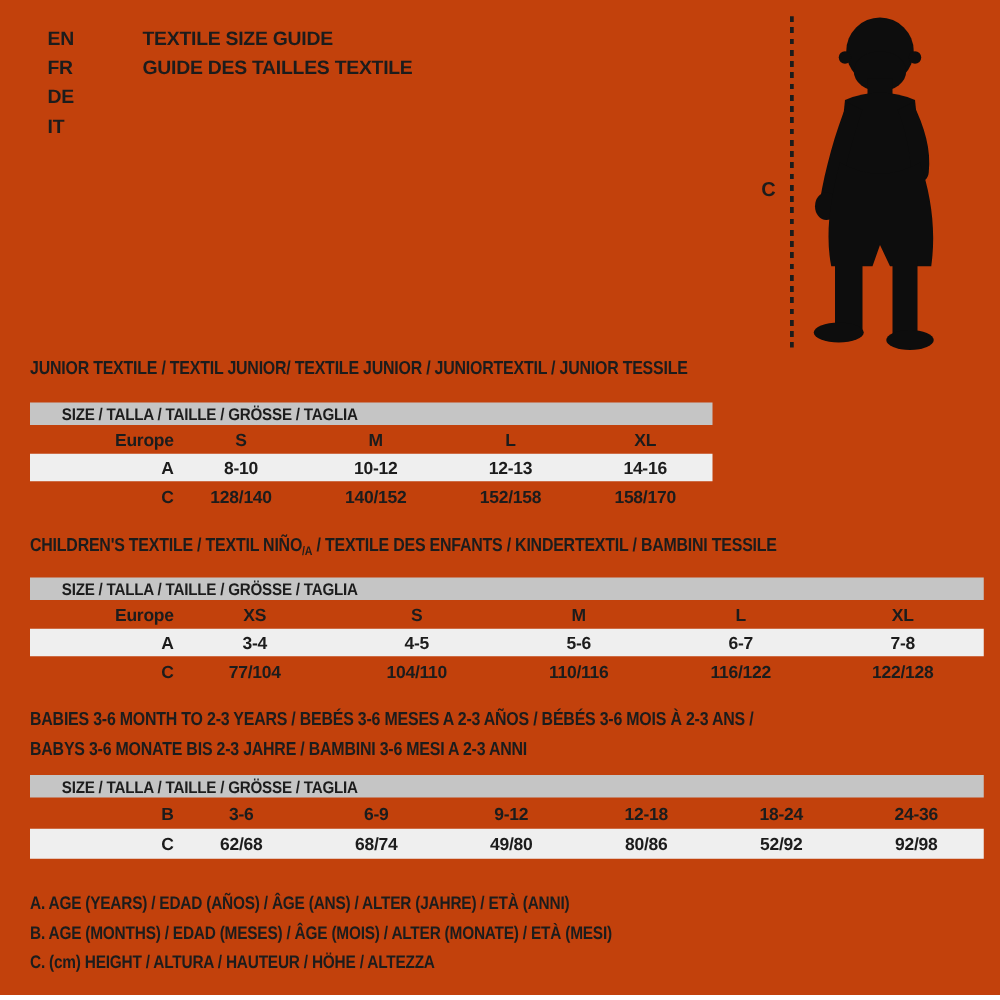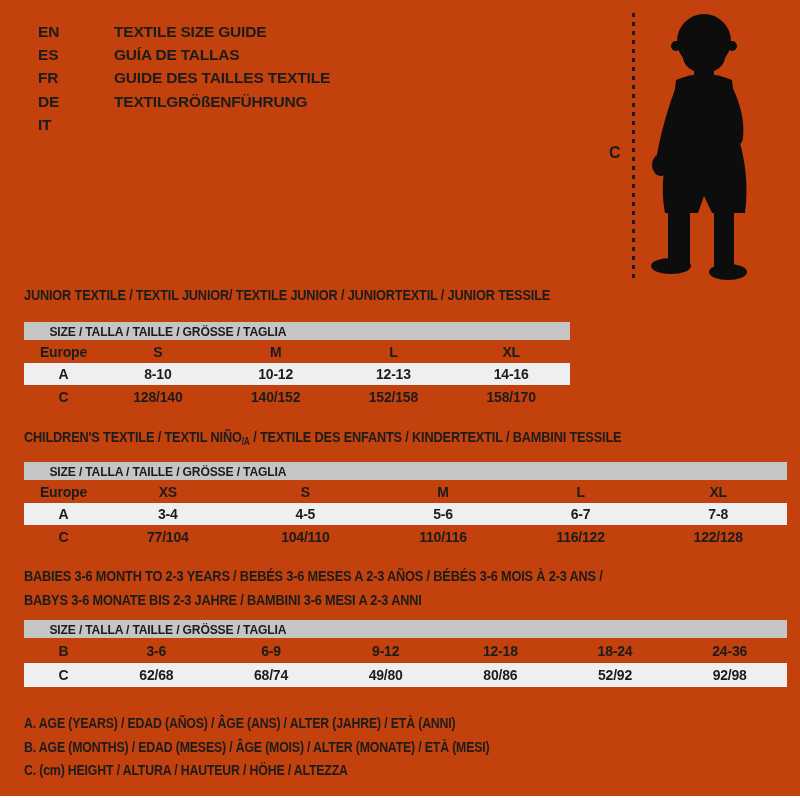--- a/index.html
+++ b/index.html
@@ -38,51 +38,46 @@
     height:18px; background:var(--bar,#c5c5c5);
     display:flex; align-items:center;padding-left:20px;
   }
   .bar-text {
     font-size:13.5px; font-weight:700; padding-left:6px; white-space:nowrap;
     letter-spacing:-0.2px; transform:scaleX(0.9); transform-origin:left center;
   }
   .row { display:flex; align-items:center; }
   .row.shaded { background:var(--row_alt,#efefef); }
   .cell { font-size:14px; font-weight:700; letter-spacing:-0.2px; }
-  .cell.label { width:75px; padding-left:4px; box-sizing:border-box; text-align:center; }
+  .cell.label { width:75px; padding-left:4px; box-sizing:border-box; text-align:right;margin-left:40px; }
   .cell.val { flex:1; text-align:center; }
 
   
   .notes { position:absolute; left:24px; top:712px; }
   .note-line {
     font-size:14.5px; font-weight:700; line-height:23.5px; white-space:nowrap;
     letter-spacing:-0.2px; transform:scaleX(0.85); transform-origin:left center;
   }
 </style>
 </head>
 <body>
 
 <div class="page">
 
   <div class="lang-block">
     <div class="lang-row">
       <span class="lang-code">EN</span>
       <span class="lang-title">TEXTILE SIZE GUIDE</span>
     </div>
     <div class="lang-row">
-      <span class="lang-code">ES</span>
-      <span class="lang-title">GUÍA DE TALLAS</span>
-    </div>
-    <div class="lang-row">
       <span class="lang-code">FR</span>
       <span class="lang-title">GUIDE DES TAILLES TEXTILE</span>
     </div>
     <div class="lang-row">
       <span class="lang-code">DE</span>
-      <span class="lang-title">TEXTILGRÖßENFÜHRUNG</span>
     </div>
     <div class="lang-row">
       <span class="lang-code">IT</span>
     </div>
   </div>
 
   <div class="measure-line"></div>
   <div class="measure-label">C</div>
   <svg class="toddler" viewBox="0 0 120 272" xmlns="http://www.w3.org/2000/svg">
     <g>

